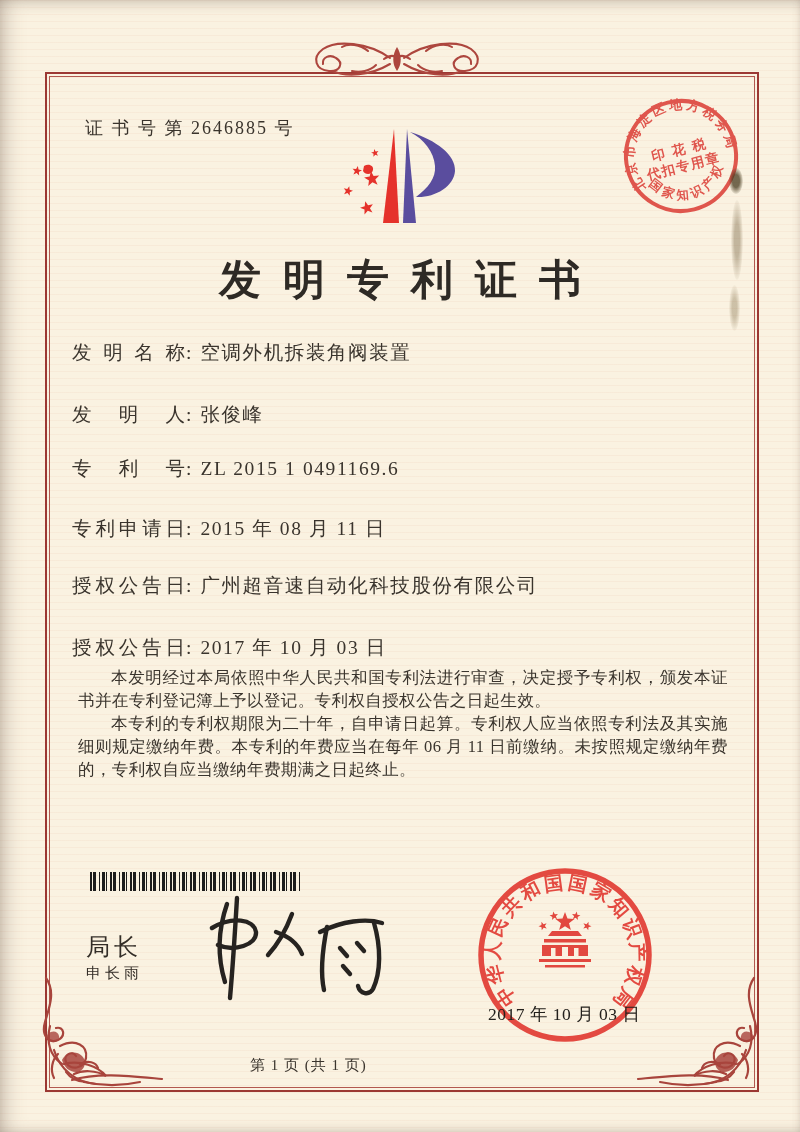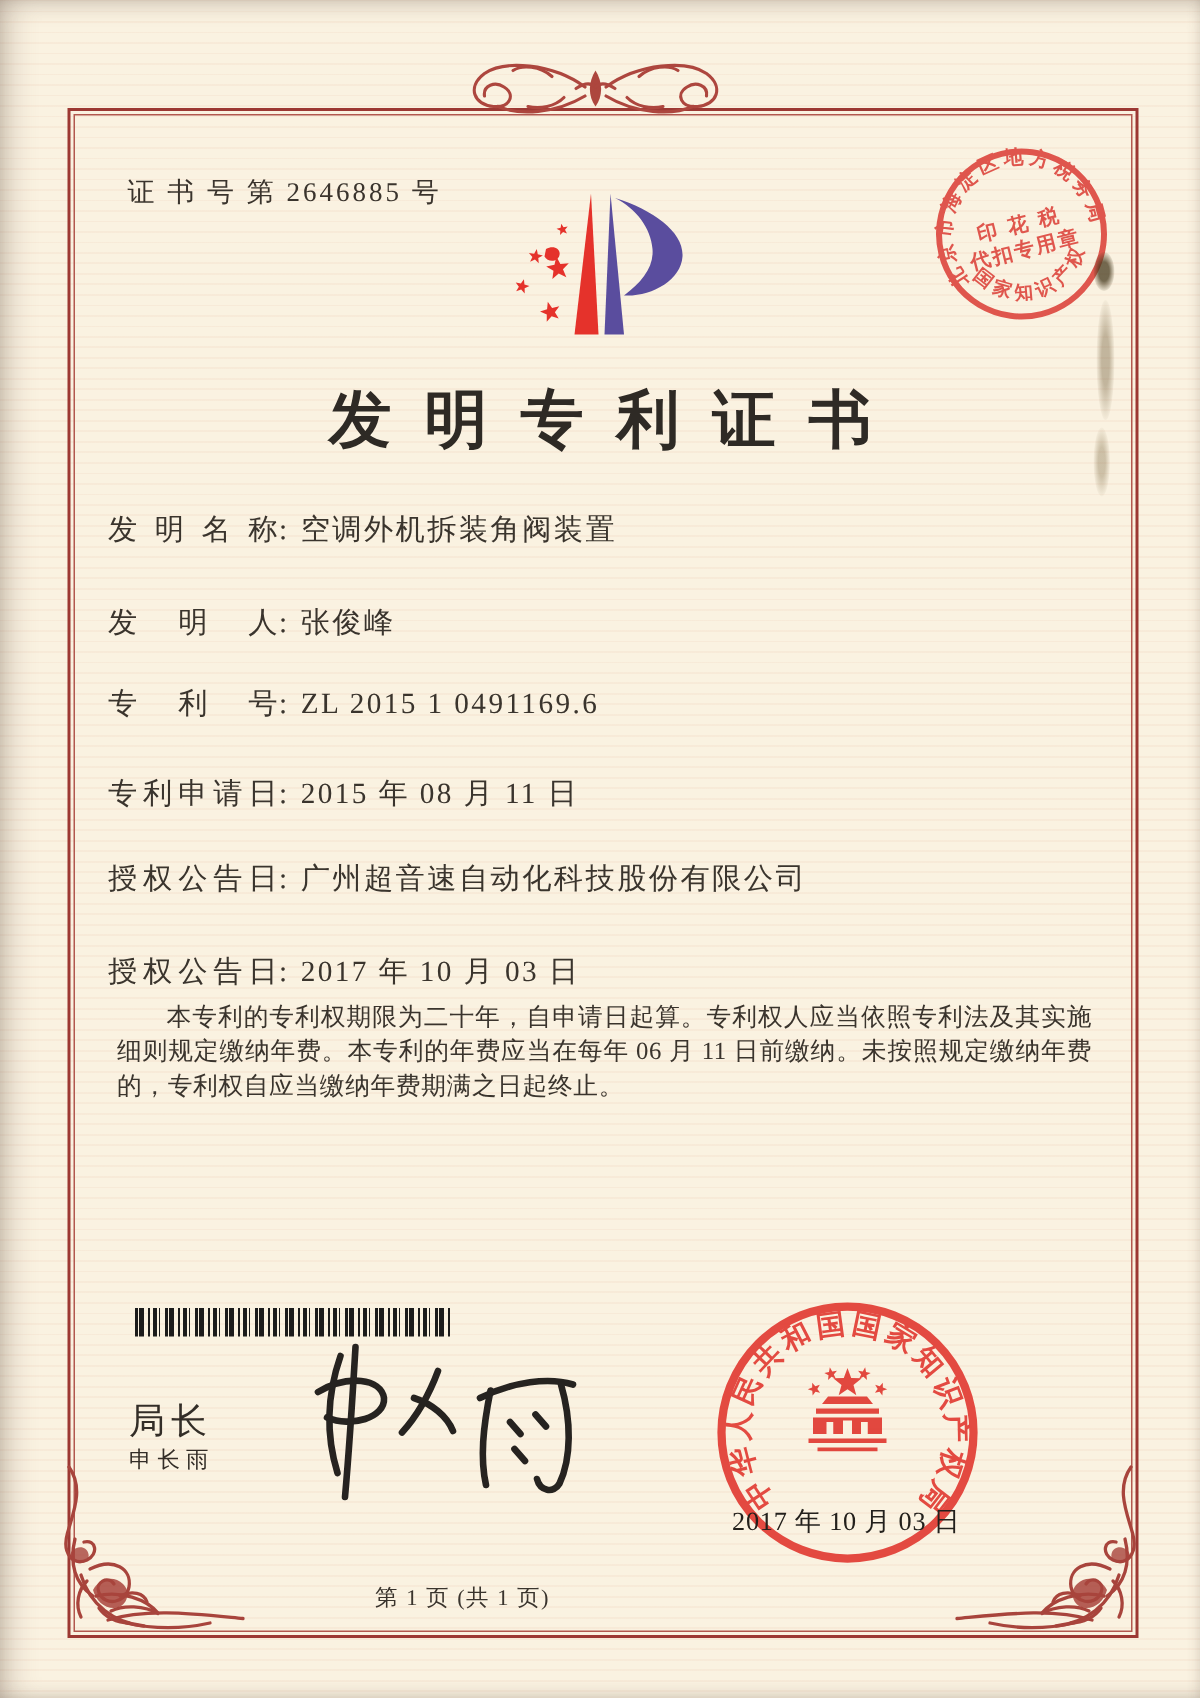--- a/index.html
+++ b/index.html
@@ -143,20 +143,21 @@
   <span class="field-label">专利申请日</span><span class="field-colon">:</span><span class="field-value">2015 年 08 月 11 日</span>
 </div>
 <div class="abs field-row" style="top:572px">
   <span class="field-label">授权公告日</span><span class="field-colon">:</span><span class="field-value">广州超音速自动化科技股份有限公司</span>
 </div>
 <div class="abs field-row" style="top:634px">
   <span class="field-label">授权公告日</span><span class="field-colon">:</span><span class="field-value">2017 年 10 月 03 日</span>
 </div>
 
 <div class="abs paragraphs">
+  <p>本发明经过本局依照中华人民共和国专利法进行审查，决定授予专利权，颁发本证书并在专利登记簿上予以登记。专利权自授权公告之日起生效。</p>
   <p>本专利的专利权期限为二十年，自申请日起算。专利权人应当依照专利法及其实施细则规定缴纳年费。本专利的年费应当在每年 06 月 11 日前缴纳。未按照规定缴纳年费的，专利权自应当缴纳年费期满之日起终止。</p>
 </div>
 
 <div class="abs barcode"></div>
 
 <div class="abs officer-title">局长</div>
 <div class="abs officer-name">申长雨</div>
 
 <svg class="abs signature-svg" width="200" height="115" viewBox="0 0 200 115">
   <g stroke="#262320" stroke-width="4.4" fill="none" stroke-linecap="round" stroke-linejoin="round">

